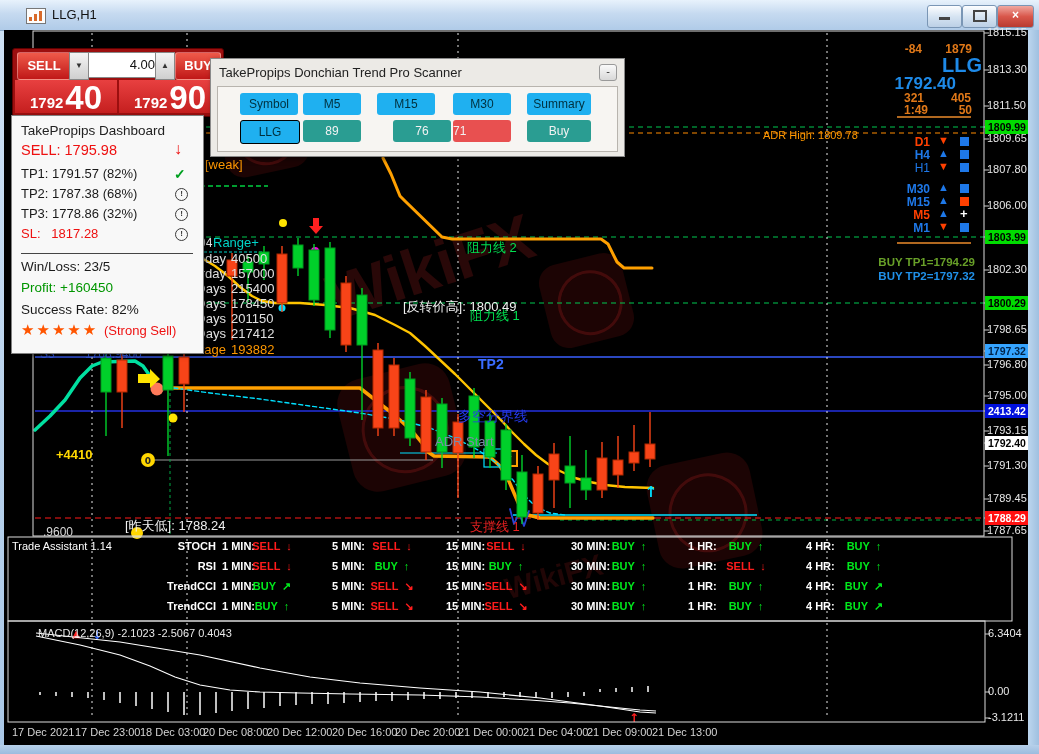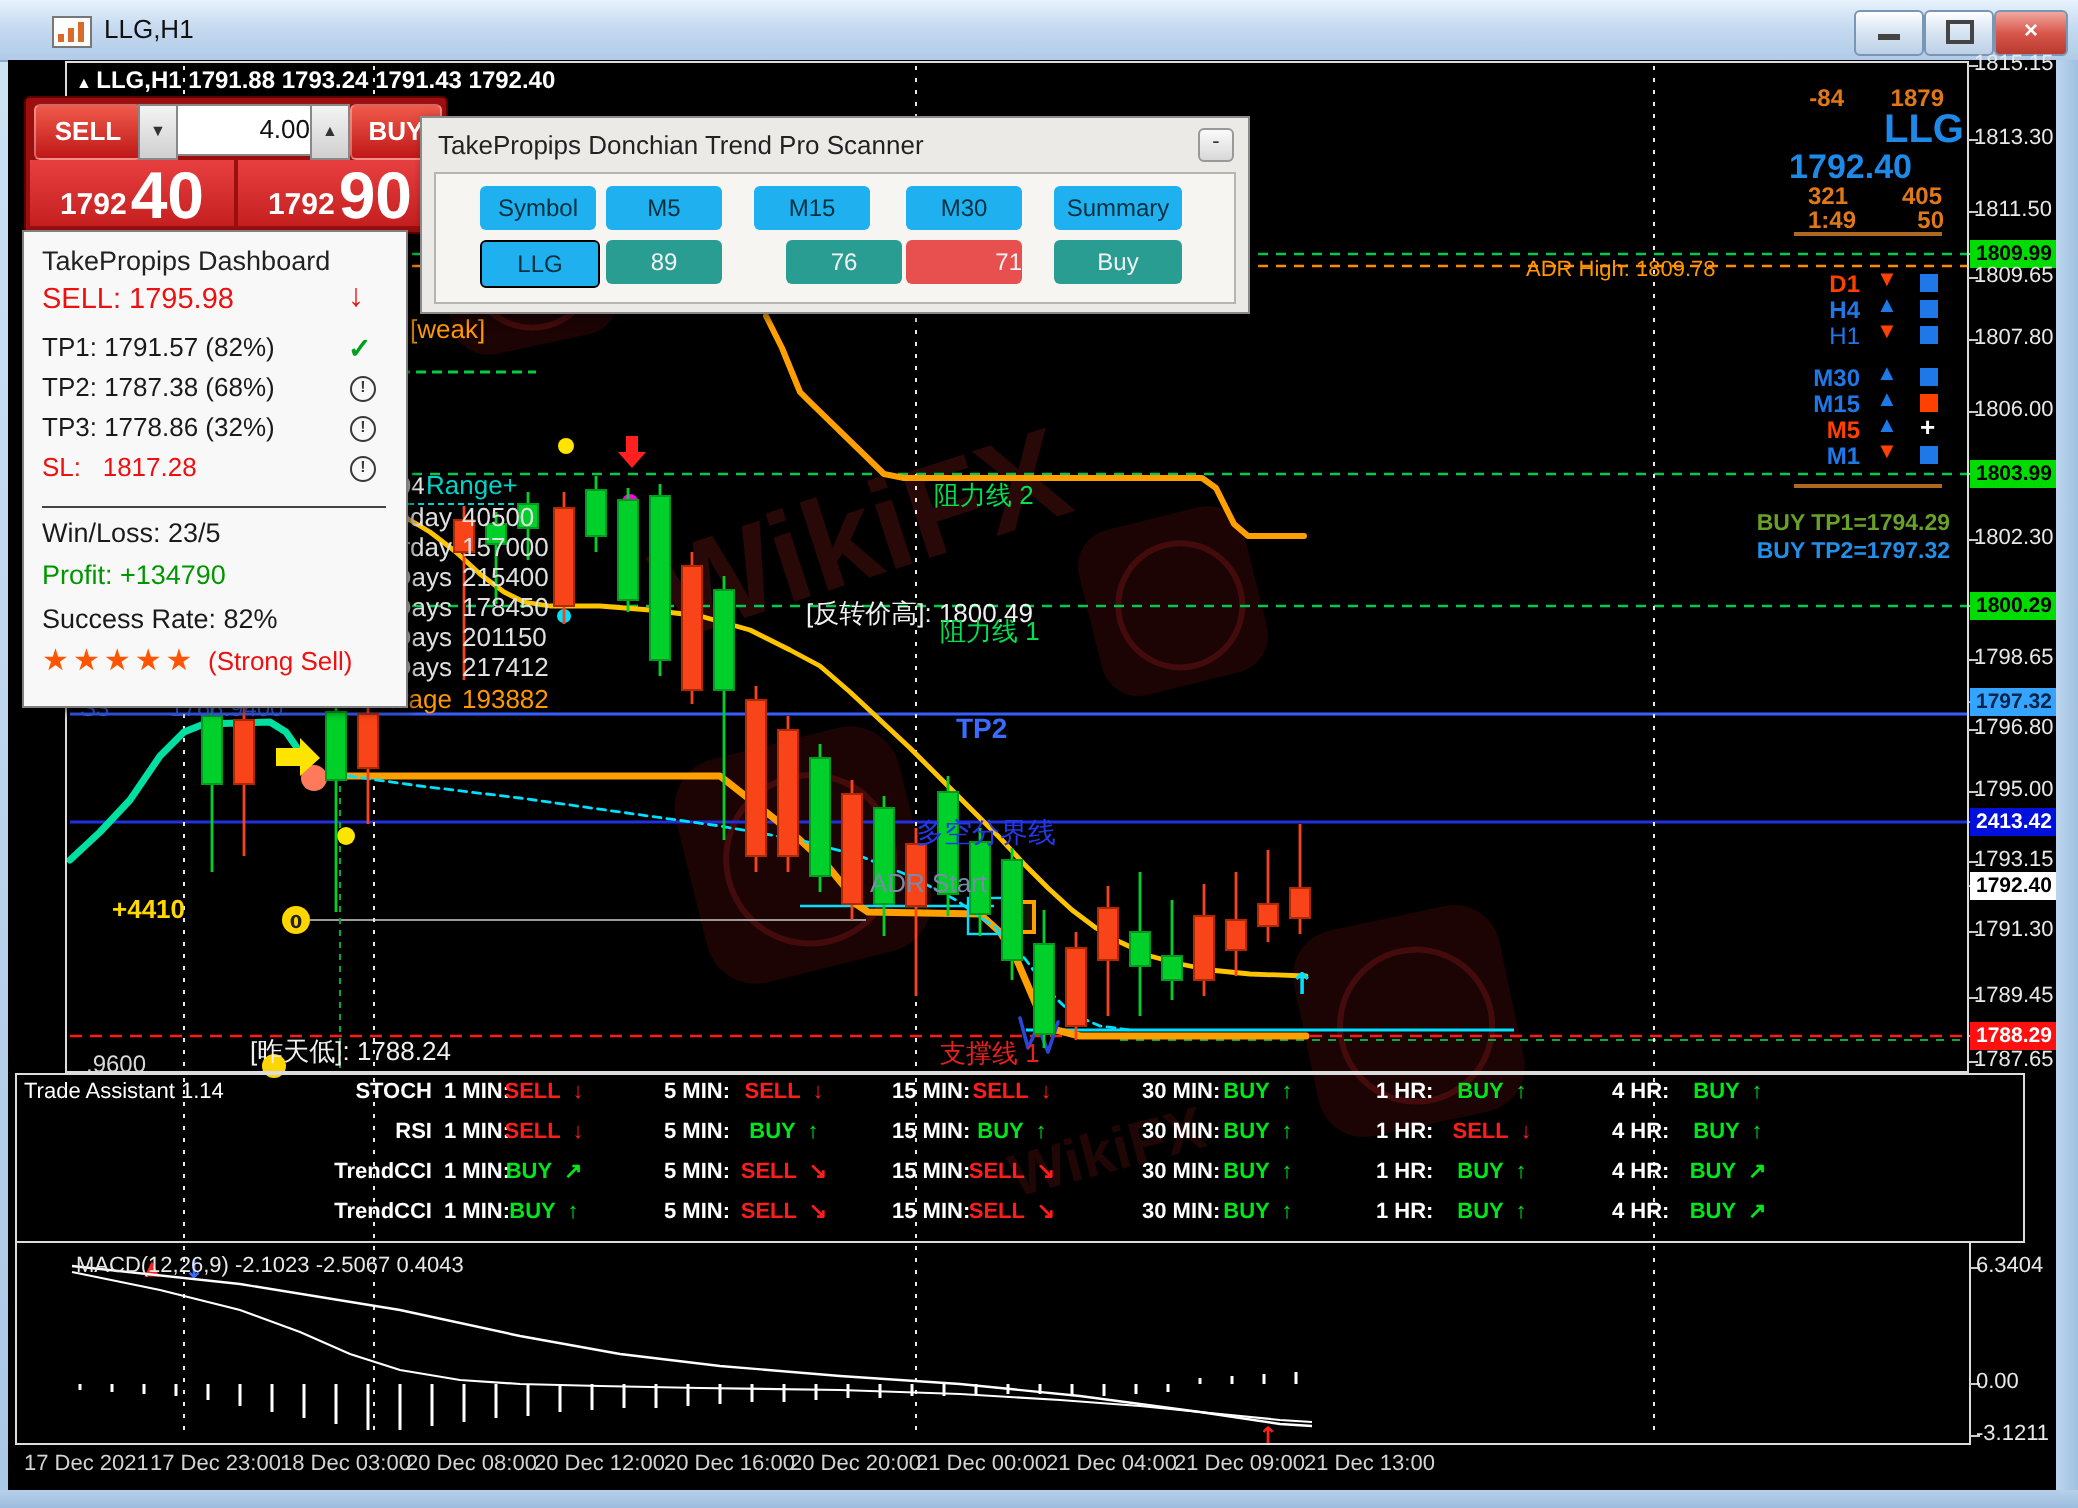--- a/index.html
+++ b/index.html
@@ -267,21 +267,20 @@
       <line x1="984" y1="443" x2="989" y2="443" stroke="#ccc" stroke-width="1"></line>
       <line x1="984" y1="466" x2="989" y2="466" stroke="#ccc" stroke-width="1"></line>
       <line x1="984" y1="499" x2="989" y2="499" stroke="#ccc" stroke-width="1"></line>
       <line x1="984" y1="518" x2="989" y2="518" stroke="#ccc" stroke-width="1"></line>
       <line x1="984" y1="531" x2="989" y2="531" stroke="#ccc" stroke-width="1"></line>
       <line x1="985" y1="634" x2="990" y2="634" stroke="#ccc" stroke-width="1"></line>
       <line x1="985" y1="692" x2="990" y2="692" stroke="#ccc" stroke-width="1"></line>
       <line x1="985" y1="718" x2="990" y2="718" stroke="#ccc" stroke-width="1"></line>
     </svg>
 
-  <div id="hdr" class="abs"><span style="font-size:8px">▲ </span><span>LLG,H1  1791.88 1793.24 1791.43 1792.40</span></div>
 
   <div id="labels-layer" class="abs" style="left:0;top:0;width:909px;height:754px;pointer-events:none">
       <div class="ann" style="position: absolute; left: 987px; top: 27px; font-size: 11px; color: rgb(232, 232, 232);">1815.15</div>
       <div class="ann" style="position: absolute; left: 987px; top: 64px; font-size: 11px; color: rgb(232, 232, 232);">1813.30</div>
       <div class="ann" style="position: absolute; left: 987px; top: 100px; font-size: 11px; color: rgb(232, 232, 232);">1811.50</div>
       <div class="ann" style="position: absolute; left: 985px; top: 120px; width: 42px; height: 14px; background: rgb(0, 220, 0); color: rgb(0, 0, 0); font-size: 10.5px; font-weight: bold; padding-left: 3px; line-height: 14px;">1809.99</div>
       <div class="ann" style="position: absolute; left: 987px; top: 133px; font-size: 11px; color: rgb(232, 232, 232);">1809.65</div>
       <div class="ann" style="position: absolute; left: 987px; top: 164px; font-size: 11px; color: rgb(232, 232, 232);">1807.80</div>
       <div class="ann" style="position: absolute; left: 987px; top: 200px; font-size: 11px; color: rgb(232, 232, 232);">1806.00</div>
       <div class="ann" style="position: absolute; left: 985px; top: 230px; width: 42px; height: 14px; background: rgb(0, 220, 0); color: rgb(0, 0, 0); font-size: 10.5px; font-weight: bold; padding-left: 3px; line-height: 14px;">1803.99</div>
@@ -370,40 +369,40 @@
         <div class="ann" style="position: absolute; left: 9px; top: 71px; color: rgb(26, 26, 26); font-size: 13px; white-space: pre;">TP2: 1787.38 (68%)</div>
         <div class="ann" style="position: absolute; left: 163px; top: 72px; width: 11px; height: 11px; border: 1.4px solid rgb(58, 58, 58); border-radius: 50%; font-size: 8px; line-height: 10px; text-align: center; color: rgb(58, 58, 58); font-weight: bold;">!</div>
         <div class="ann" style="position: absolute; left: 9px; top: 91px; color: rgb(26, 26, 26); font-size: 13px; white-space: pre;">TP3: 1778.86 (32%)</div>
         <div class="ann" style="position: absolute; left: 163px; top: 92px; width: 11px; height: 11px; border: 1.4px solid rgb(58, 58, 58); border-radius: 50%; font-size: 8px; line-height: 10px; text-align: center; color: rgb(58, 58, 58); font-weight: bold;">!</div>
         <div class="ann" style="position: absolute; left: 9px; top: 111px; color: rgb(238, 16, 16); font-size: 13px; white-space: pre;">SL:   1817.28</div>
         <div class="ann" style="position: absolute; left: 163px; top: 112px; width: 11px; height: 11px; border: 1.4px solid rgb(58, 58, 58); border-radius: 50%; font-size: 8px; line-height: 10px; text-align: center; color: rgb(58, 58, 58); font-weight: bold;">!</div>
       </div>
     <div id="dash-hr" class="abs" style="top:137px"></div>
     <div id="dash-stat">
         <div class="ann" style="position: absolute; left: 9px; top: 144px; color: rgb(26, 26, 26); font-size: 13.5px;">Win/Loss: 23/5</div>
-        <div class="ann" style="position: absolute; left: 9px; top: 165px; color: rgb(0, 150, 0); font-size: 13.5px;">Profit: +134790</div>
+        <div class="ann" style="position: absolute; left: 9px; top: 165px; color: rgb(0, 150, 0); font-size: 13.5px;">Profit: +160450</div>
         <div class="ann" style="position: absolute; left: 9px; top: 187px; color: rgb(26, 26, 26); font-size: 13.5px;">Success Rate: 82%</div>
       </div>
     <div id="dash-stars" class="abs" style="top:205px">★★★★★</div>
     <div id="dash-verdict" class="abs" style="top:207px">(Strong Sell)</div>
   </div>
 
   <div id="scanner" class="abs">
     <div id="scan-title" class="abs">TakePropips Donchian Trend Pro Scanner</div>
     <div id="scan-min" class="abs">-</div>
     <div id="scan-body" class="abs">
         <div class="ann" style="position: absolute; left: 22px; top: 6px; width: 58px; height: 22px; background: rgb(31, 176, 240); color: rgb(0, 48, 62); border-radius: 3px; font-size: 12px; text-align: center; line-height: 22px;">Symbol</div>
         <div class="ann" style="position: absolute; left: 85px; top: 6px; width: 58px; height: 22px; background: rgb(31, 176, 240); color: rgb(0, 48, 62); border-radius: 3px; font-size: 12px; text-align: center; line-height: 22px;">M5</div>
         <div class="ann" style="position: absolute; left: 159px; top: 6px; width: 58px; height: 22px; background: rgb(31, 176, 240); color: rgb(0, 48, 62); border-radius: 3px; font-size: 12px; text-align: center; line-height: 22px;">M15</div>
         <div class="ann" style="position: absolute; left: 235px; top: 6px; width: 58px; height: 22px; background: rgb(31, 176, 240); color: rgb(0, 48, 62); border-radius: 3px; font-size: 12px; text-align: center; line-height: 22px;">M30</div>
         <div class="ann" style="position: absolute; left: 309px; top: 6px; width: 64px; height: 22px; background: rgb(31, 176, 240); color: rgb(0, 48, 62); border-radius: 3px; font-size: 12px; text-align: center; line-height: 22px;">Summary</div>
         <div class="ann" style="position: absolute; left: 22px; top: 33px; width: 58px; height: 22px; background: rgb(31, 176, 240); color: rgb(0, 48, 62); border: 1px solid rgb(0, 0, 0); border-radius: 3px; font-size: 12px; text-align: center; line-height: 22px;">LLG</div>
         <div class="ann" style="position: absolute; left: 85px; top: 33px; width: 58px; height: 22px; background: rgb(42, 157, 146); color: rgb(242, 242, 242); border: none; border-radius: 3px; font-size: 12px; text-align: center; line-height: 22px;">89</div>
         <div class="ann" style="position: absolute; left: 159px; top: 33px; width: 58px; height: 22px; background: rgb(42, 157, 146); color: rgb(242, 242, 242); border: none; border-radius: 3px; font-size: 12px; text-align: center; line-height: 22px; margin-left: 16px;">76</div>
-        <div class="ann" style="position: absolute; left: 235px; top: 33px; width: 58px; height: 22px; background: rgb(232, 80, 80); color: rgb(242, 242, 242); border: none; border-radius: 3px; font-size: 12px; text-align: right; line-height: 22px;">71</div>
+        <div class="ann" style="position: absolute; left: 235px; top: 33px; width: 58px; height: 22px; background: rgb(232, 80, 80); color: rgb(242, 242, 242); border: none; border-radius: 3px; font-size: 12px; text-align: left; line-height: 22px;">71</div>
         <div class="ann" style="position: absolute; left: 309px; top: 33px; width: 64px; height: 22px; background: rgb(42, 157, 146); color: rgb(242, 242, 242); border: none; border-radius: 3px; font-size: 12px; text-align: center; line-height: 22px;">Buy</div>
       </div>
   </div>
 
   <div id="info" class="abs">
     <span class="inf" style="left:10px;top:4px;width:32px">-84</span>
     <span class="inf" style="left:54px;top:4px;width:38px">1879</span>
     <div id="inf-sym" class="abs">LLG</div>
     <div id="inf-price" class="abs">1792.40</div>
     <span class="inf" style="left:16px;top:53px;width:28px">321</span>

